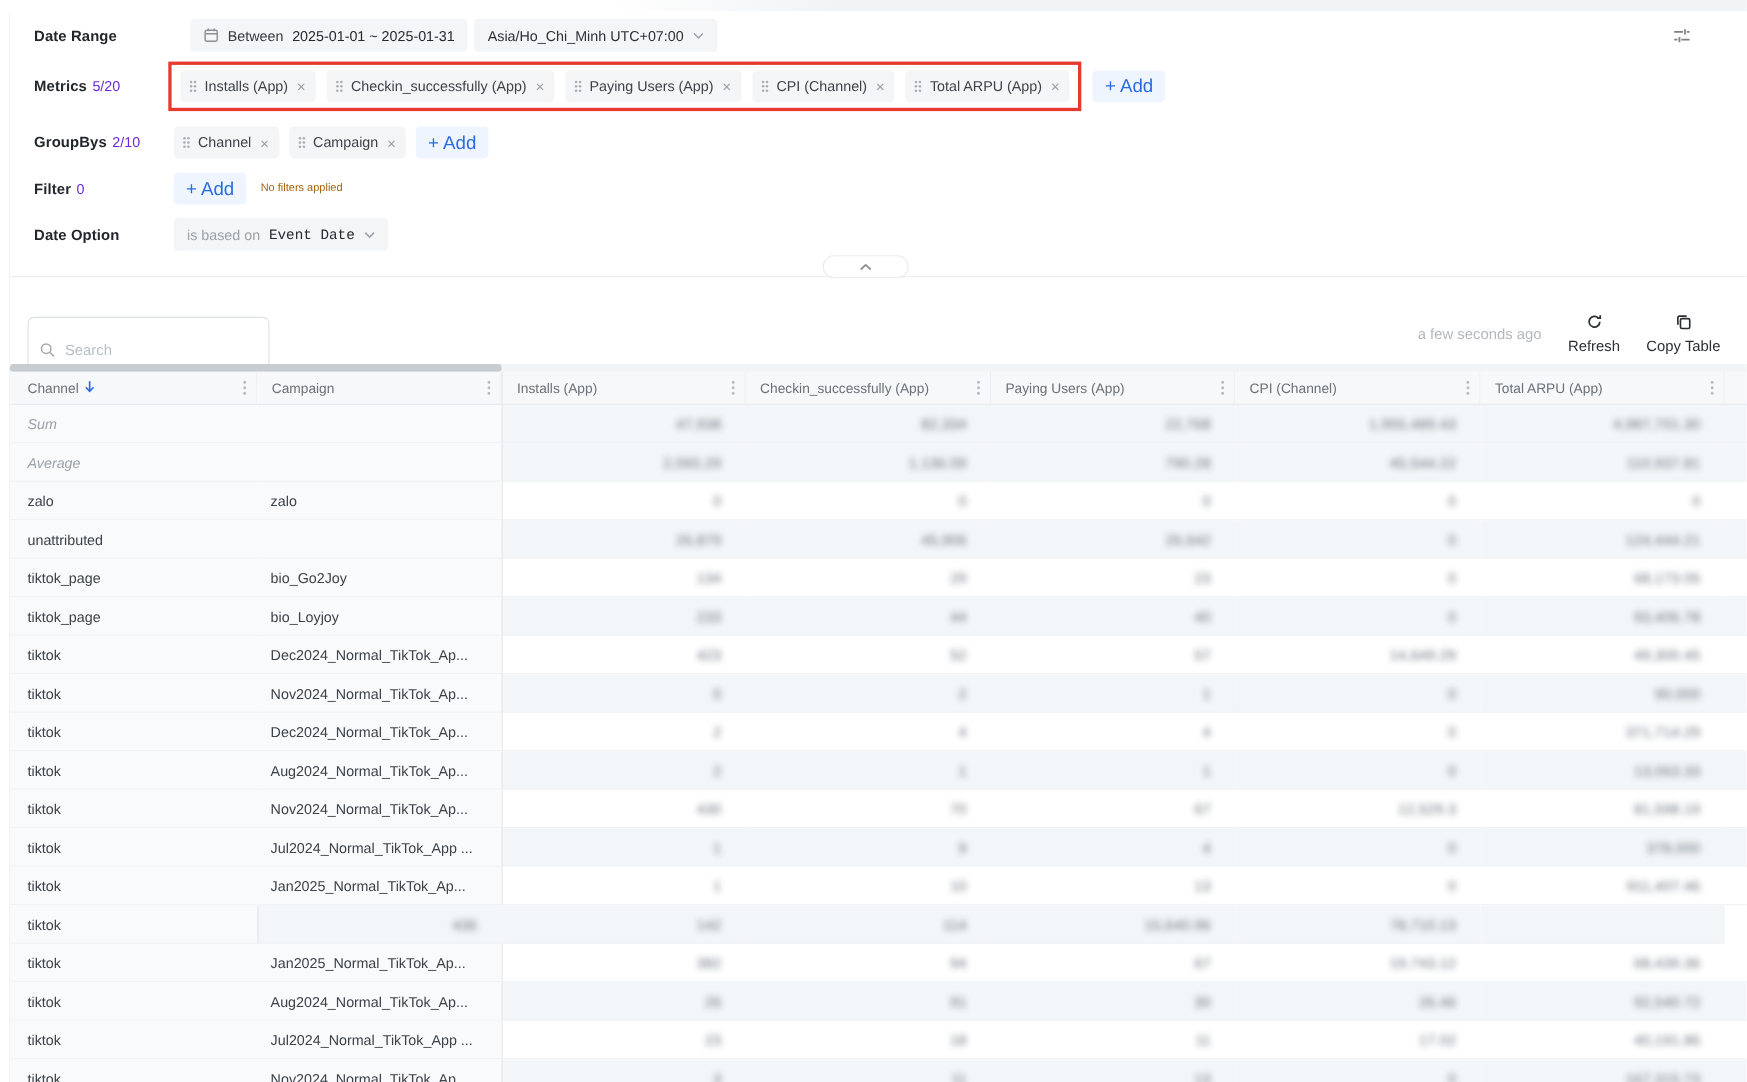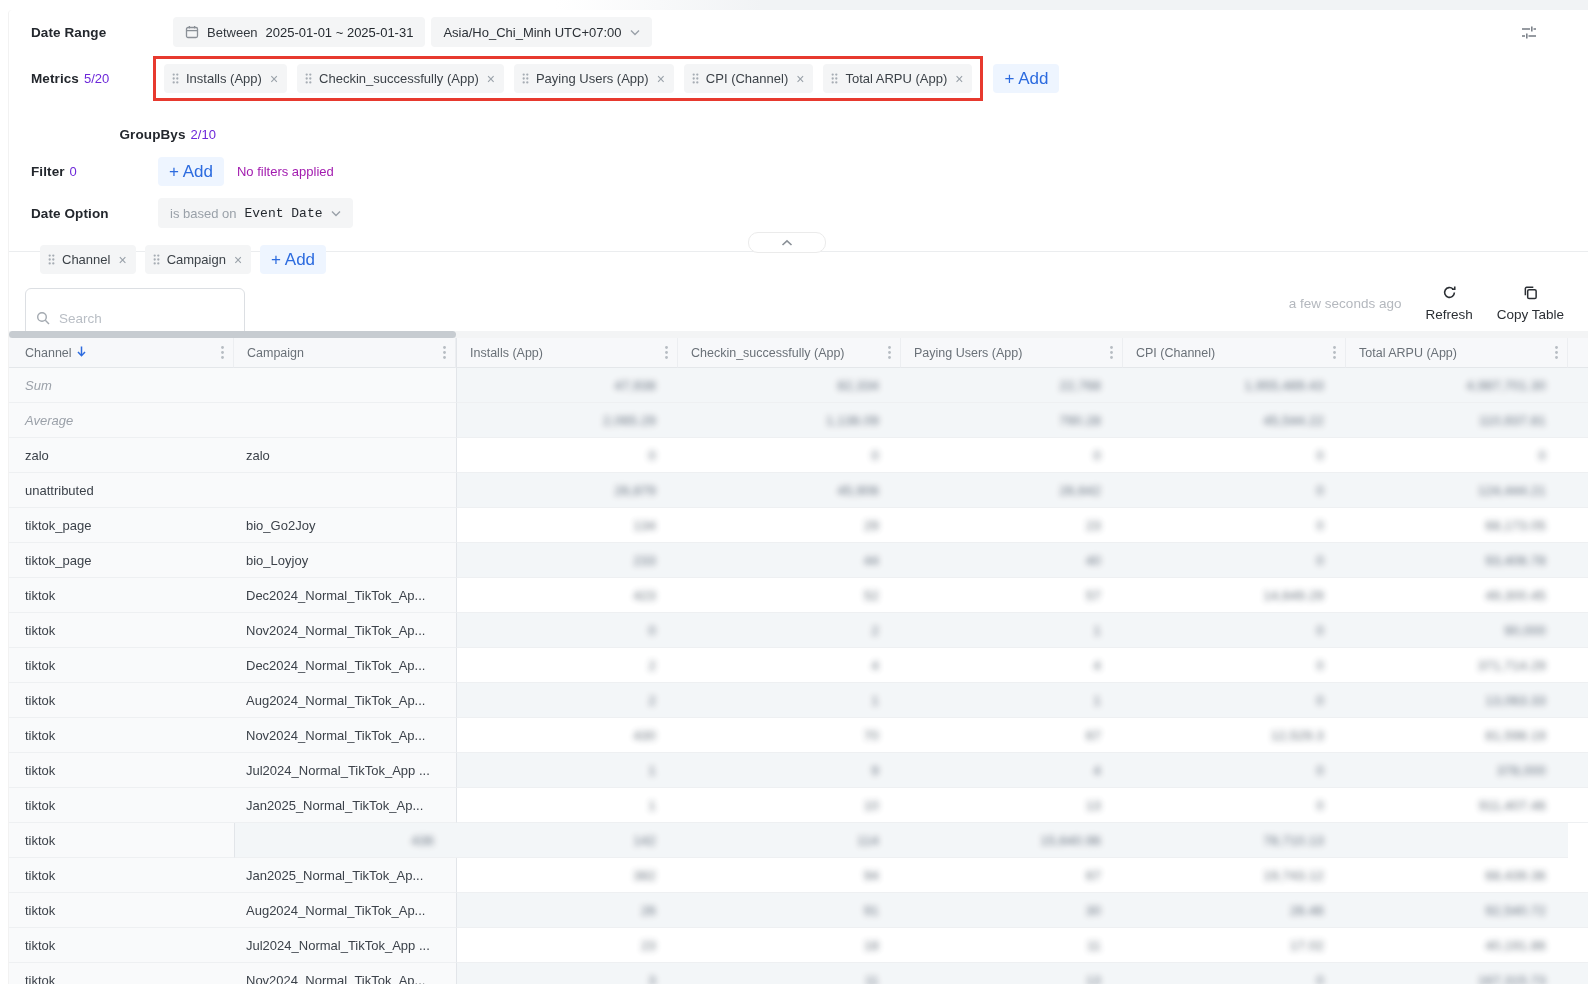--- a/index.html
+++ b/index.html
@@ -214,21 +214,21 @@
                 </svg>
               </span>
               <span>Total ARPU (App)</span>
               <span class="x">×</span>
             </span>
           </div>
         <div class="add-btn">+ Add</div>
       </div>
     </div>
 
-    <div class="prow" style="top:117px;height:29px;flex-direction:column;">
+    <div class="prow" style="top:105px;height:29px;">
       <div class="labelbox">
         <span class="plabel">GroupBys</span>
         <span class="pcount">2/10</span>
       </div>
       <div style="display:flex;align-items:center;gap:9px;margin-left:9px;" id="groupby-chips">
           <span class="chip">
             <span class="grip">
               <svg width="7" height="11" viewBox="0 0 7 11">
                 <g fill="#a6adb4">
                   <circle cx="1.7" cy="1.6" r="1.15"></circle>
@@ -263,21 +263,21 @@
         </div>
     </div>
 
     <div class="prow" style="top:147px;height:29px;">
       <div class="labelbox">
         <span class="plabel">Filter</span>
         <span class="pcount">0</span>
       </div>
       <div style="display:flex;align-items:center;gap:13px;margin-left:9px;">
         <div class="add-btn">+ Add</div>
-        <span style="font-size:13px;color:#a21caf;">No filters applied</span>
+        <span style="font-size:10px;color:#a16207;">No filters applied</span>
       </div>
     </div>
 
     <div class="prow" style="top:188px;height:30px;">
       <div class="labelbox">
         <span class="plabel">Date Option</span>
       </div>
       <div style="margin-left:9px;">
         <div class="pill">
           <span class="muted">is based on</span>

